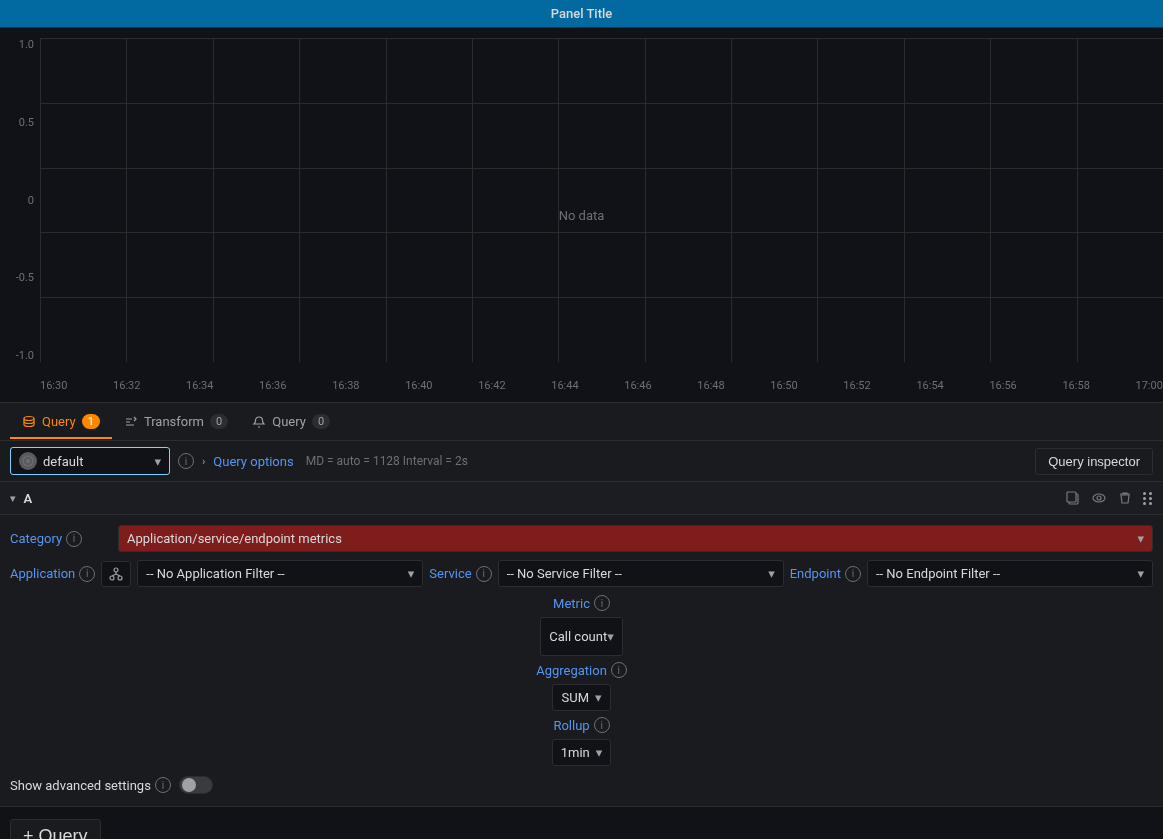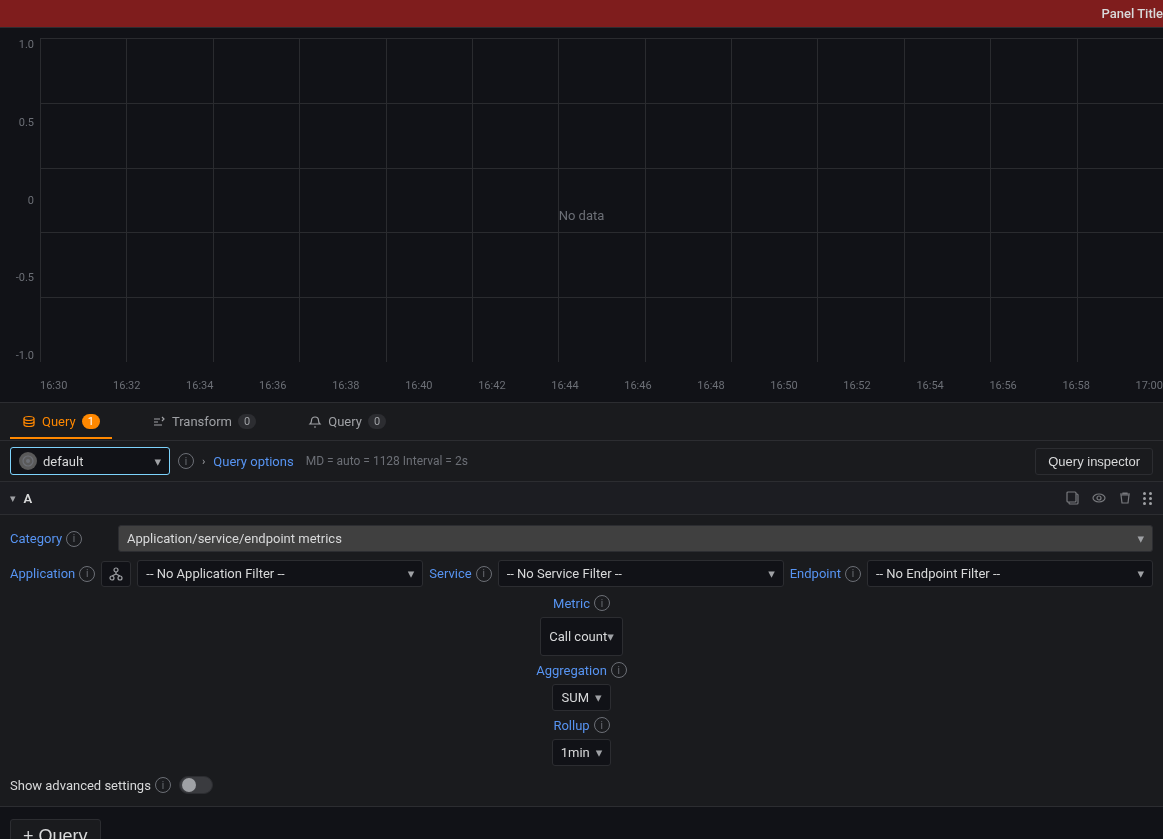--- a/index.html
+++ b/index.html
@@ -8,22 +8,22 @@
       color: #d8d9da;
       font-family: -apple-system, BlinkMacSystemFont, "Segoe UI", Roboto, sans-serif;
       font-size: 13px;
       width: 1163px;
       height: 839px;
       overflow: hidden;
     }
 
     
     .panel-title-bar {
-      background: #7f1d1d;
-      text-align: right;
+      background: #0369a1;
+      text-align: center;
       padding: 6px 0;
       font-size: 13px;
       font-weight: 500;
       color: #d8d9da;
       border-bottom: 1px solid #2c2d31;
     }
 
     
     .chart-container {
       background: #111217;
@@ -84,21 +84,20 @@
     }
 
     
     .tabs-bar {
       background: #1a1b1e;
       display: flex;
       align-items: center;
       border-bottom: 1px solid #2c2d31;
       padding: 0 10px;
       height: 38px;
-      gap: 28px;
     }
 
     .tab-item {
       display: flex;
       align-items: center;
       gap: 6px;
       padding: 8px 12px;
       cursor: pointer;
       color: #9fa1a5;
       font-size: 13px;
@@ -262,21 +261,21 @@
       color: #5794f2;
       min-width: 100px;
       font-size: 13px;
       display: flex;
       align-items: center;
       gap: 4px;
     }
 
     .field-select {
       flex: 1;
-      background: #404040;
+      background: #7f1d1d;
       border: 1px solid #2c2d31;
       border-radius: 3px;
       padding: 5px 8px;
       color: #d8d9da;
       display: flex;
       align-items: center;
       cursor: pointer;
       font-size: 13px;
     }
 

